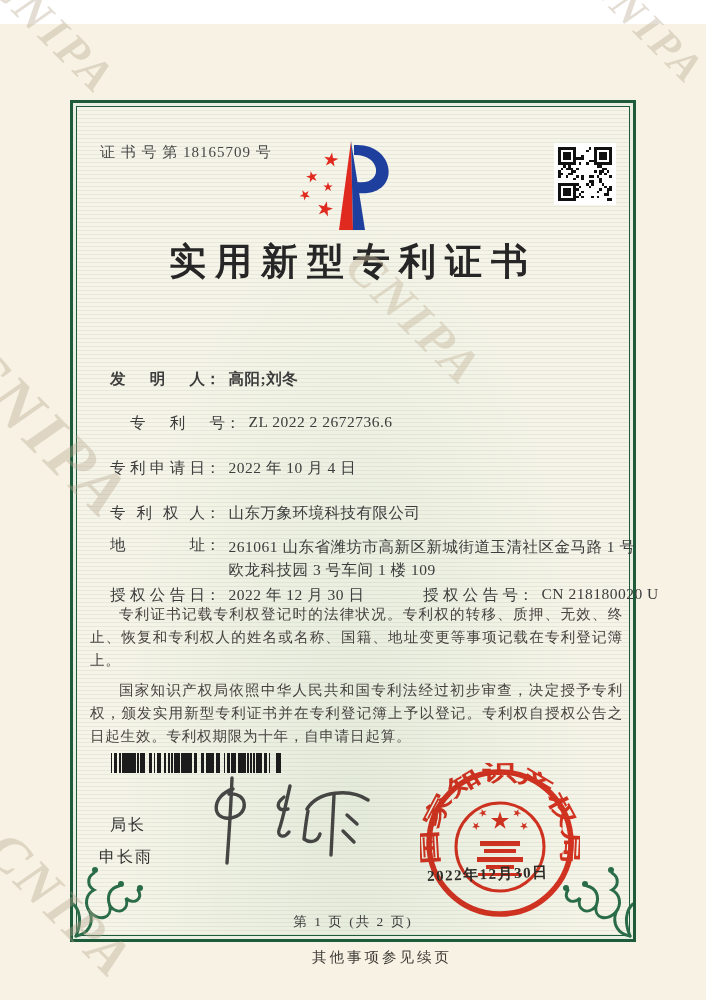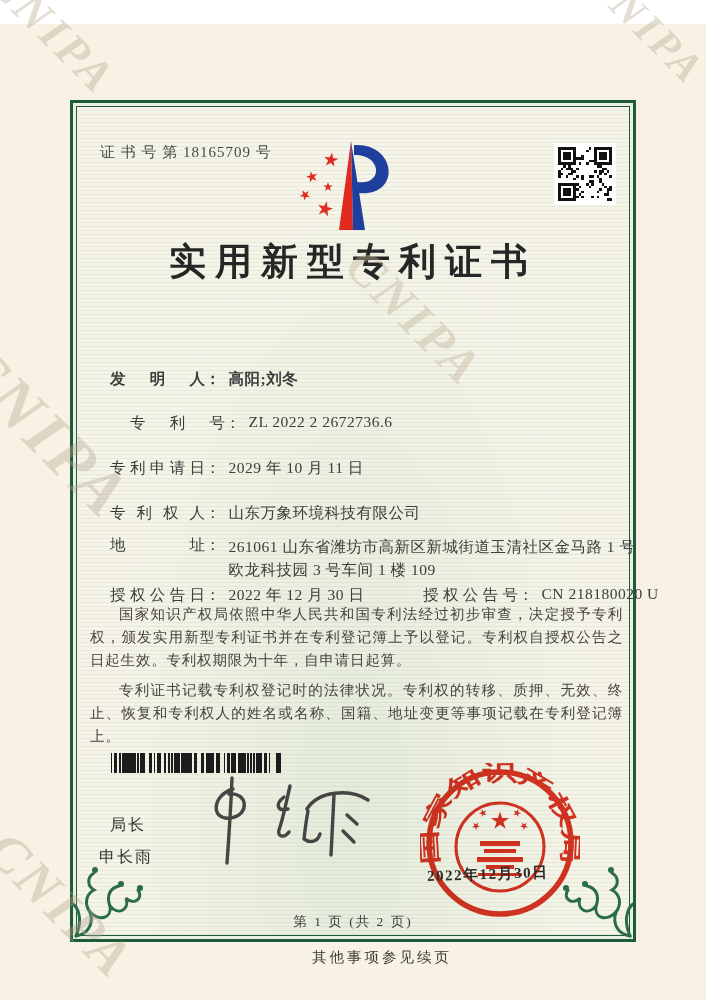--- a/index.html
+++ b/index.html
@@ -312,41 +312,41 @@
 
       <div class="row row-inventor">
         <span class="flabel">发明人</span><span class="colon">：</span><span class="fval">高阳;刘冬</span>
       </div>
 
       <div class="row row-patno">
         <span class="flabel">专利号</span><span class="colon">：</span><span class="fval">ZL 2022 2 2672736.6</span>
       </div>
 
       <div class="row row-appdate">
-        <span class="flabel">专利申请日</span><span class="colon">：</span><span class="fval">2029 年 10 月 11 日</span>
+        <span class="flabel">专利申请日</span><span class="colon">：</span><span class="fval">2022 年 10 月 4 日</span>
       </div>
 
       <div class="row row-owner">
         <span class="flabel">专利权人</span><span class="colon">：</span><span class="fval">山东万象环境科技有限公司</span>
       </div>
 
       <div class="row row-addr">
         <span class="flabel">地址</span><span class="colon">：</span><span class="fval addr-val"><span>261061 山东省潍坊市高新区新城街道玉清社区金马路 1 号</span><br><span>欧龙科技园 3 号车间 1 楼 109</span></span>
       </div>
 
       <div class="row row-grant">
         <span class="flabel">授权公告日</span><span class="colon">：</span><span class="fval">2022 年 12 月 30 日</span>
         <span class="grant-no">
           <span class="flabel">授权公告号</span><span class="colon">：</span><span class="fval">CN 218180020 U</span>
         </span>
       </div>
 
       <div class="body-text">
+        <p>专利证书记载专利权登记时的法律状况。专利权的转移、质押、无效、终止、恢复和专利权人的姓名或名称、国籍、地址变更等事项记载在专利登记簿上。</p>
         <p>国家知识产权局依照中华人民共和国专利法经过初步审查，决定授予专利权，颁发实用新型专利证书并在专利登记簿上予以登记。专利权自授权公告之日起生效。专利权期限为十年，自申请日起算。</p>
-        <p>专利证书记载专利权登记时的法律状况。专利权的转移、质押、无效、终止、恢复和专利权人的姓名或名称、国籍、地址变更等事项记载在专利登记簿上。</p>
       </div>
 
       <svg class="barcode" id="barcode" viewBox="0 0 172 20" preserveAspectRatio="none">
           <rect x="0" y="0" width="-2" height="20" fill="#1c1c1c"></rect>
           <rect x="-1" y="0" width="-2" height="20" fill="#1c1c1c"></rect>
           <rect x="-4" y="0" width="1" height="20" fill="#1c1c1c"></rect>
           <rect x="-4" y="0" width="3" height="20" fill="#1c1c1c"></rect>
           <rect x="1" y="0" width="1" height="20" fill="#1c1c1c"></rect>
           <rect x="4" y="0" width="-2" height="20" fill="#1c1c1c"></rect>
           <rect x="4" y="0" width="1" height="20" fill="#1c1c1c"></rect>

